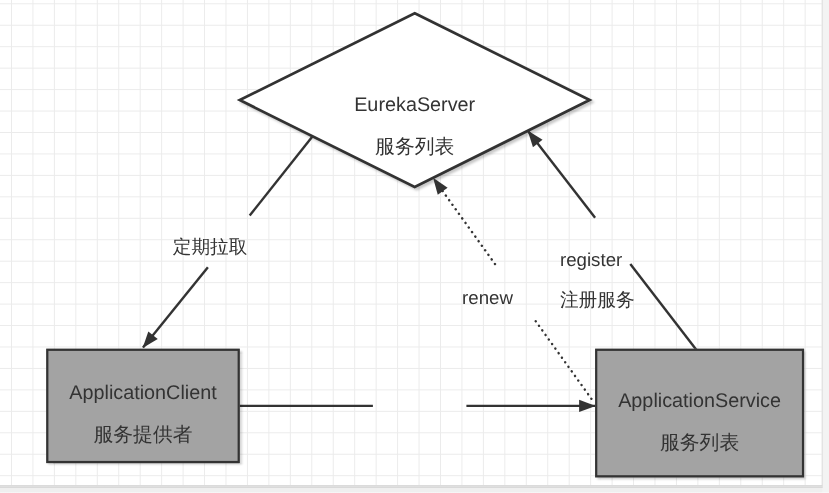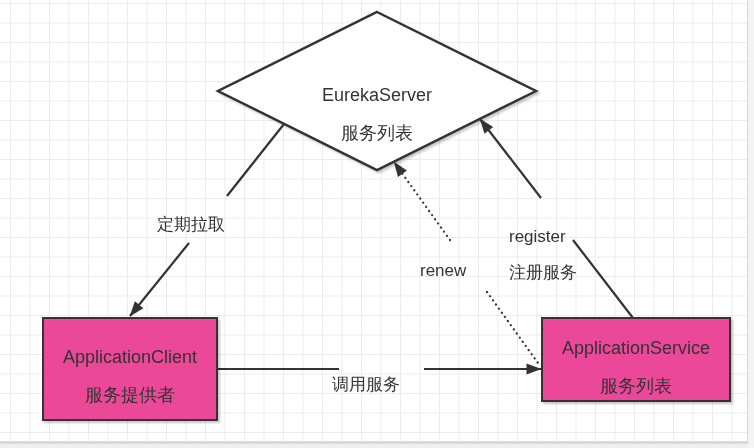--- a/index.html
+++ b/index.html
@@ -26,28 +26,28 @@
 
   svg.layer { position:absolute; left:0; top:0; width:754px; height:448px; }
 
   .shape   { fill:#ffffff; stroke:var(--stroke,#333); stroke-width:2.5; }
   .edge    { fill:none; stroke:var(--stroke,#333); stroke-width:2.2; }
   .edge.dotted { stroke-dasharray:0.1 5; stroke-linecap:round; }
 
   .node-label, .box, .edge-label { color:var(--text,#333); }
 
   .box {
-    position:absolute; box-sizing:border-box; background:#ec4899;
+    position:absolute; box-sizing:border-box; background:#a3a3a3;
     border:2.5px solid var(--stroke,#333);
     box-shadow:2px 2px 2px rgba(0,0,0,.22);
     display:flex; flex-direction:column; align-items:center; justify-content:center;
     font-size:18px; line-height:23px; text-align:center;
   }
   .box.client  { left:42px;  top:317px; width:176px; height:104px; }
-  .box.service { left:541px; top:317px; width:190px; height:85px; }
+  .box.service { left:541px; top:317px; width:190px; height:117px; }
 
   .node-label.diamond {
     position:absolute; left:277px; top:69px; width:200px;
     font-size:18px; line-height:23px; text-align:center;
   }
 
   .edge-label {
     position:absolute; width:100px; text-align:left;
     font-size:17px; line-height:21px;
   }
@@ -113,17 +113,14 @@
 
   <div class="edge-label register">
     <span class="line">register</span>
     <span class="line">注册服务</span>
   </div>
 
   <div class="edge-label renew">
     <span class="line">renew</span>
   </div>
 
-  <div class="edge-label call">
-    <span class="line">调用服务</span>
-  </div>
 
 </div>
 
 </body></html>

